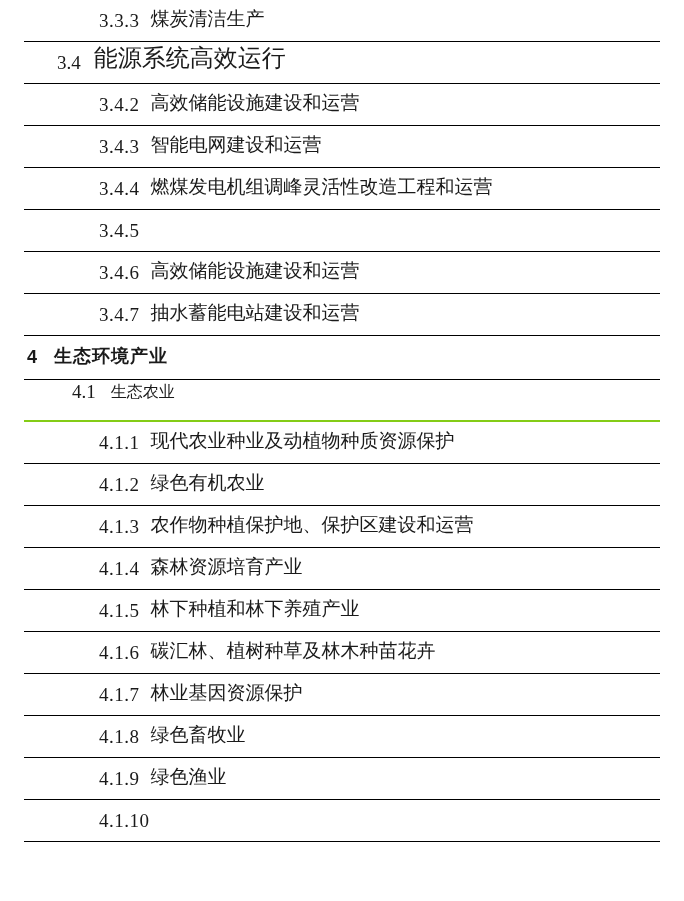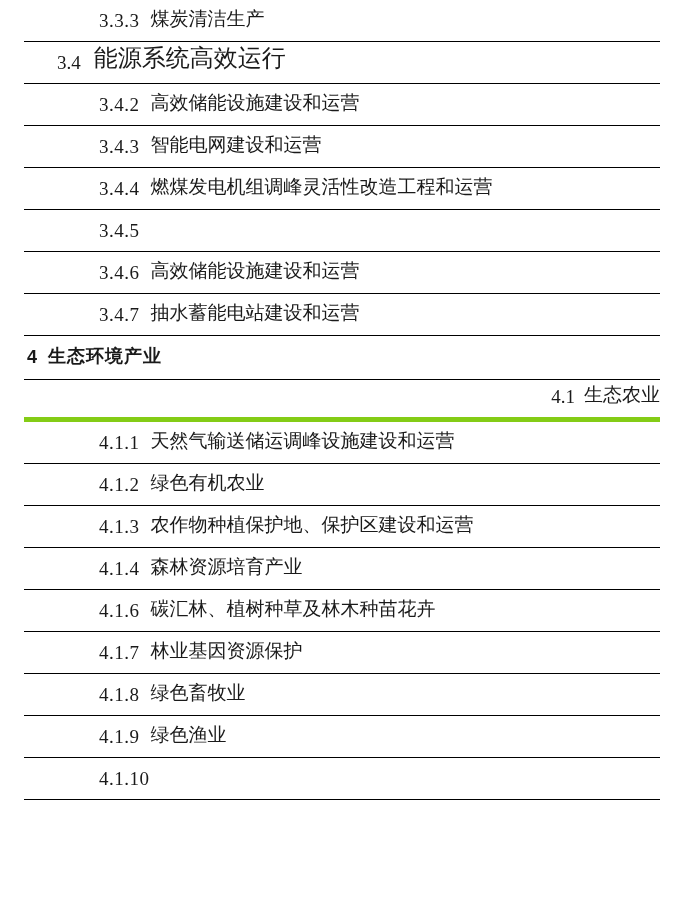--- a/index.html
+++ b/index.html
@@ -55,48 +55,47 @@
     white-space: nowrap;
   }
   .sec .txt {
     font-size: 24px;
     margin-left: 13px;
     font-weight: 400;
     white-space: nowrap;
   }
   
   .sub {
-    padding: 0 0 0 48px;
+    padding: 0 0 8px 48px;
     height: 42px;
-    border-bottom: 5px solid #84cc16;
-    justify-content: flex-end;
+    border-bottom: 2px solid #84cc16;
   }
   .sub .num {
     font-size: 19px;
     white-space: nowrap;
   }
   .sub .txt {
-    font-size: 19px;
-    margin-left: 9px;
+    font-size: 16px;
+    margin-left: 15px;
     white-space: nowrap;
   }
   
   .chapter {
     padding: 0 0 0 3px;
     height: 44px;
     border-bottom: 1px solid #000000;
     font-family: "Liberation Sans", "DejaVu Sans", sans-serif;
     font-weight: bold;
   }
   .chapter .num {
     font-size: 18px;
   }
   .chapter .txt {
     font-size: 18px;
-    margin-left: 11px;
+    margin-left: 17px;
     letter-spacing: 1px;
   }
   .row.first {
     border-top: 0;
   }
   .cell-bottom {
     display: flex;
     align-items: flex-end;
     height: 100%;
     padding-bottom: 9px;
@@ -175,21 +174,21 @@
   <div class="row sub">
     <div class="cell-bottom">
       <span class="num">4.1</span>
       <span class="txt">生态农业</span>
     </div>
   </div>
 
   <div class="row item">
     <div class="cell-bottom">
       <span class="num">4.1.1</span>
-      <span class="txt">天然气输送储运调峰设施建设和运营</span>
+      <span class="txt">现代农业种业及动植物种质资源保护</span>
     </div>
   </div>
 
   <div class="row item">
     <div class="cell-bottom">
       <span class="num">4.1.2</span>
       <span class="txt">绿色有机农业</span>
     </div>
   </div>
 
@@ -200,20 +199,26 @@
     </div>
   </div>
 
   <div class="row item">
     <div class="cell-bottom">
       <span class="num">4.1.4</span>
       <span class="txt">森林资源培育产业</span>
     </div>
   </div>
 
+  <div class="row item">
+    <div class="cell-bottom">
+      <span class="num">4.1.5</span>
+      <span class="txt">林下种植和林下养殖产业</span>
+    </div>
+  </div>
 
   <div class="row item">
     <div class="cell-bottom">
       <span class="num">4.1.6</span>
       <span class="txt">碳汇林、植树种草及林木种苗花卉</span>
     </div>
   </div>
 
   <div class="row item">
     <div class="cell-bottom">

